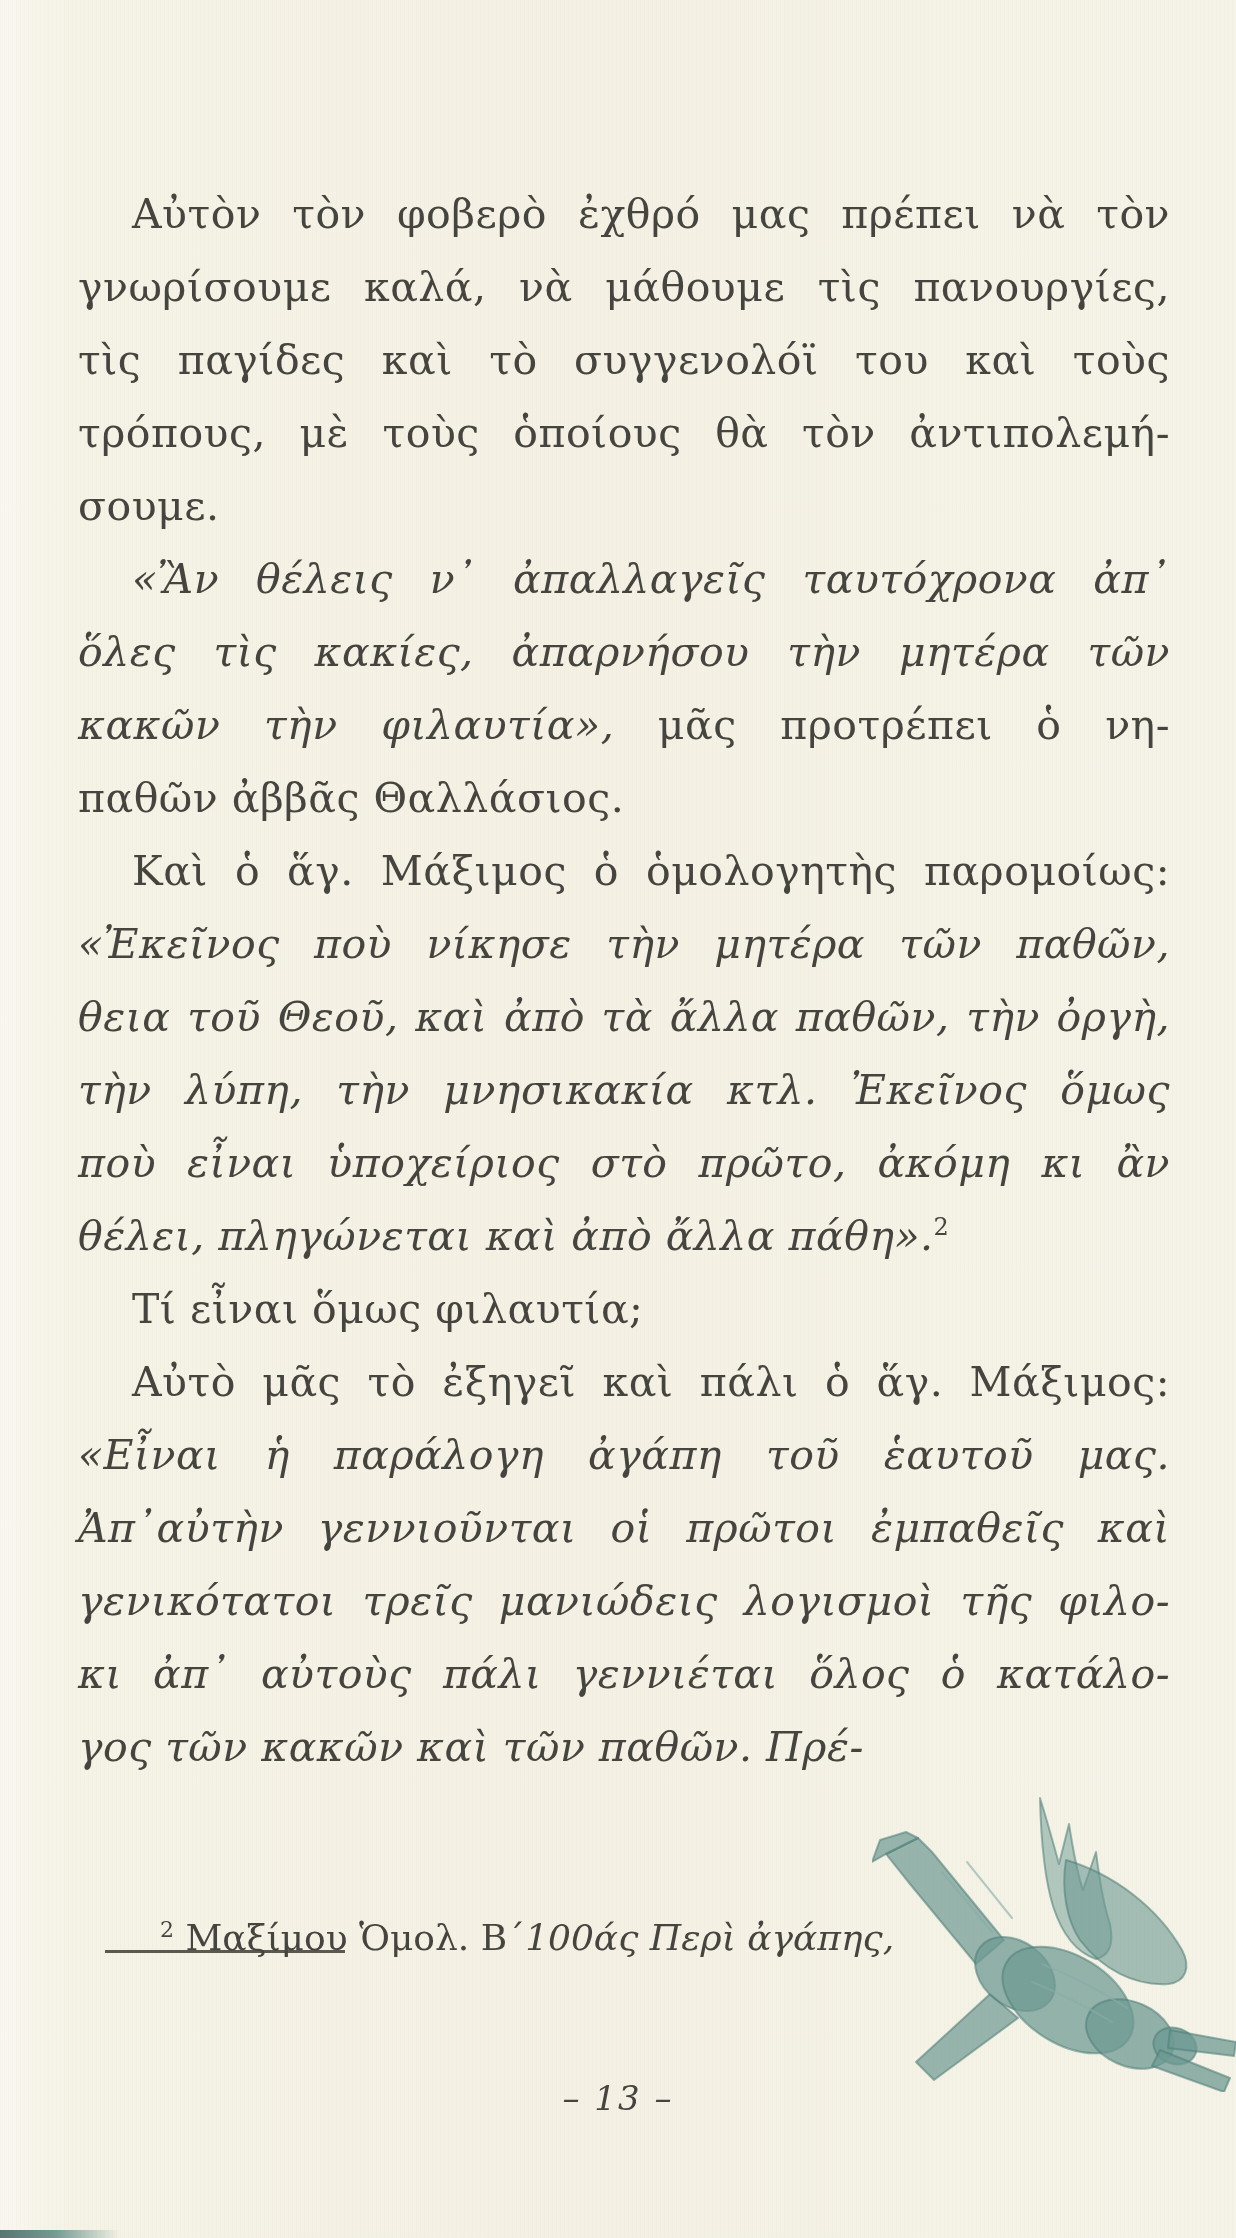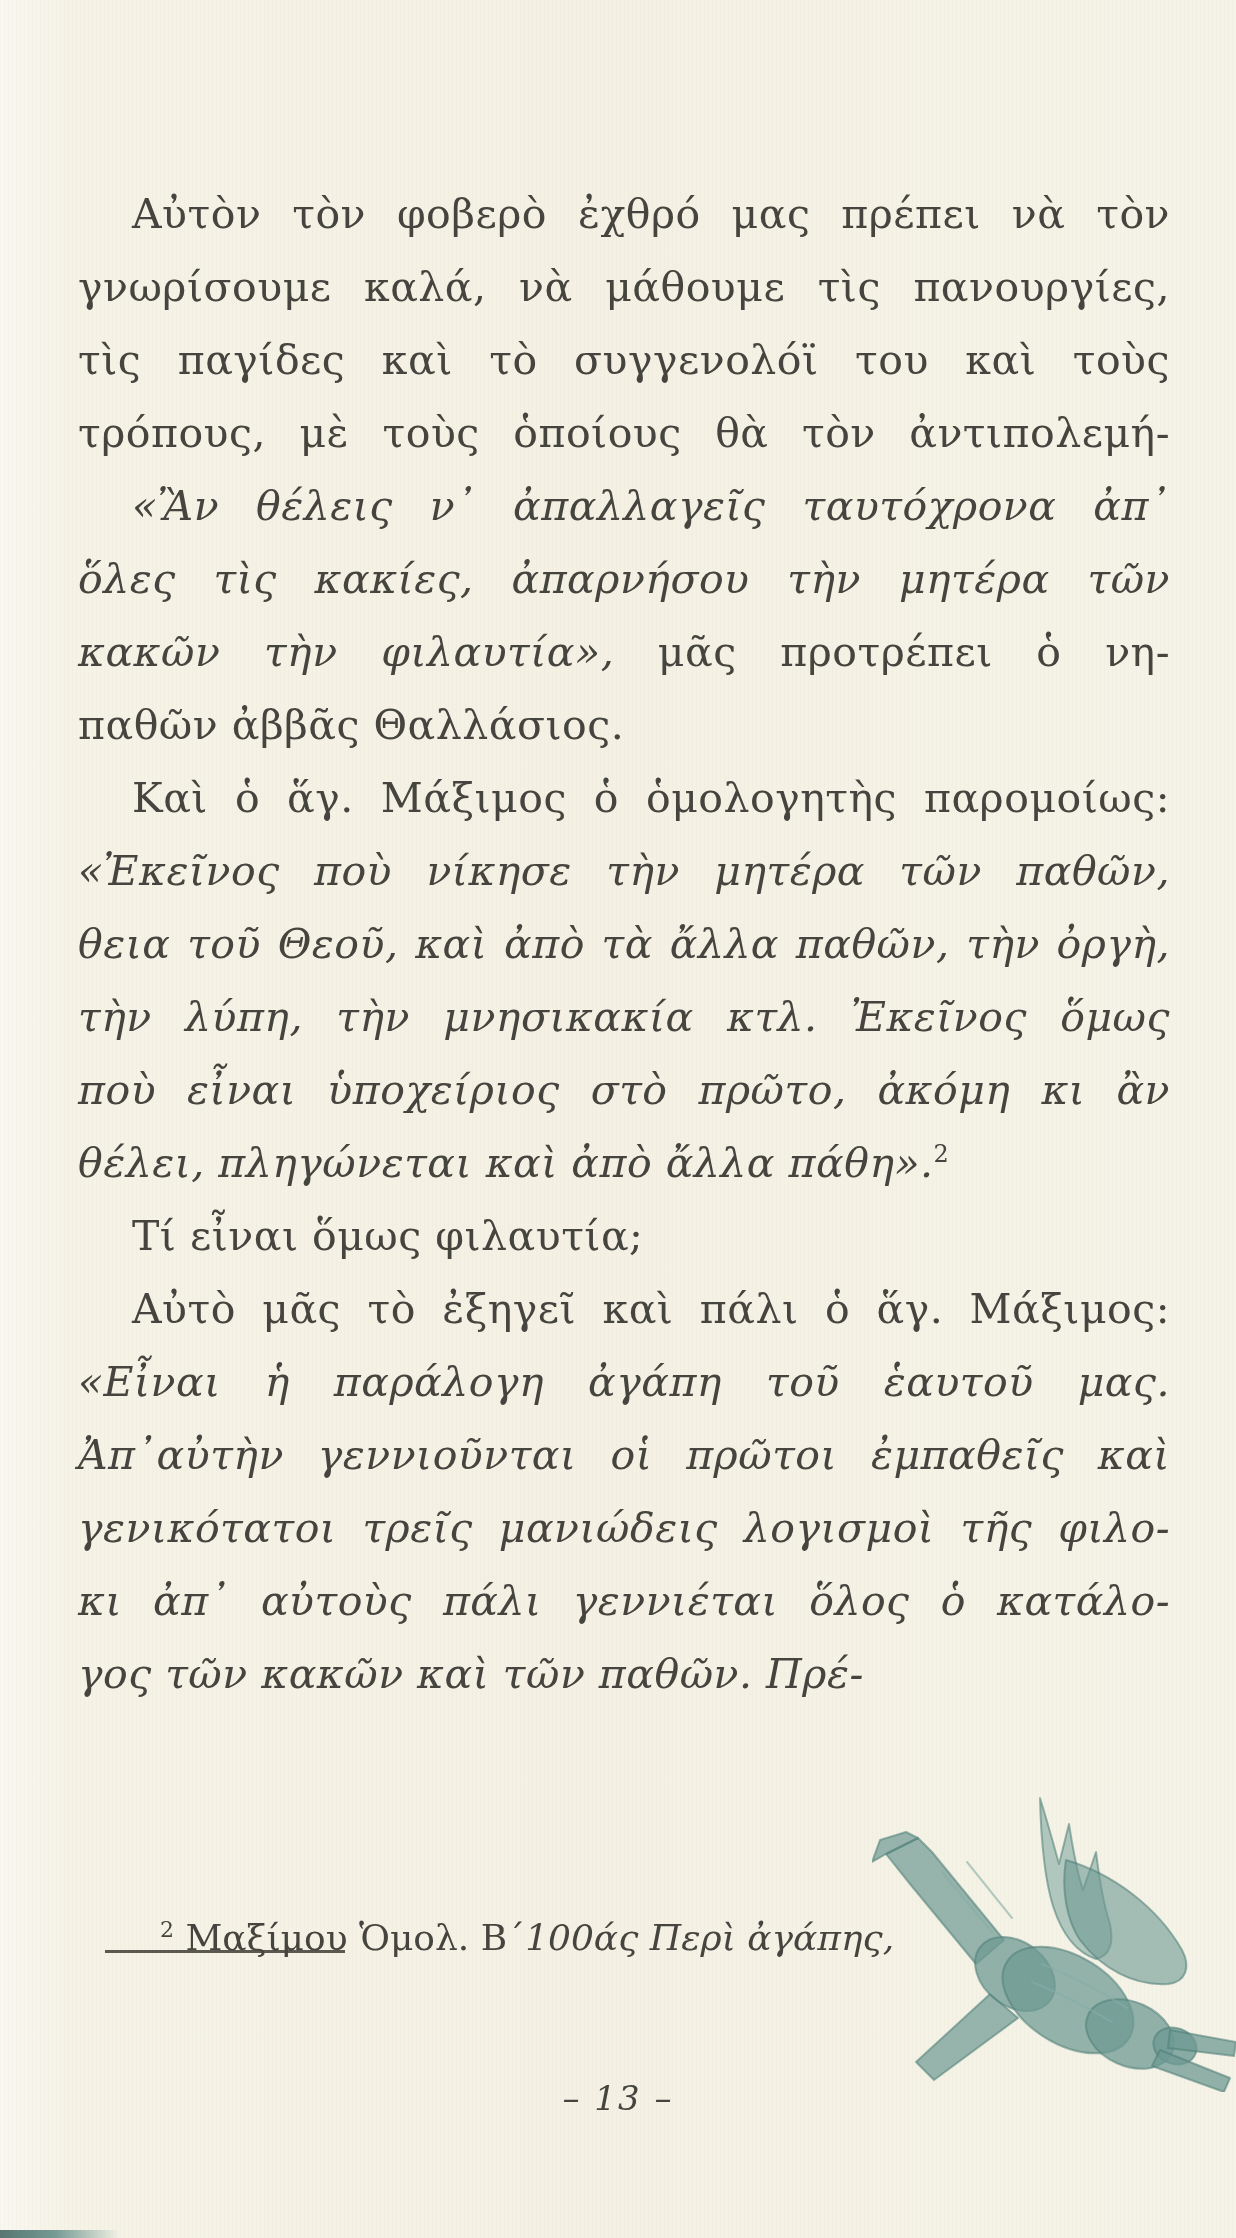--- a/index.html
+++ b/index.html
@@ -71,20 +71,21 @@
 </head>
 <body>
 
 <div class="page">
 
   <div class="textblock">
       <div class="line just indent"><span class="seg-normal">Αὐτὸν τὸν φοβερὸ ἐχθρό μας πρέπει νὰ τὸν</span></div>
       <div class="line just"><span class="seg-normal">γνωρίσουμε καλά, νὰ μάθουμε τὶς πανουργίες,</span></div>
       <div class="line just"><span class="seg-normal">τὶς παγίδες καὶ τὸ συγγενολόϊ του καὶ τοὺς</span></div>
       <div class="line just"><span class="seg-normal">τρόπους, μὲ τοὺς ὁποίους θὰ τὸν ἀντιπολεμή-</span></div>
+      <div class="line"><span class="seg-normal">σουμε.</span></div>
       <div class="line just indent"><span class="seg-italic">«Ἂν θέλεις ν᾽ ἀπαλλαγεῖς ταυτόχρονα ἀπ᾽</span></div>
       <div class="line just"><span class="seg-italic">ὅλες τὶς κακίες, ἀπαρνήσου τὴν μητέρα τῶν</span></div>
       <div class="line just"><span class="seg-italic">κακῶν τὴν φιλαυτία», </span><span class="seg-normal">μᾶς προτρέπει ὁ νη-</span></div>
       <div class="line"><span class="seg-normal">παθῶν ἀββᾶς Θαλλάσιος.</span></div>
       <div class="line just indent"><span class="seg-normal">Καὶ ὁ ἅγ. Μάξιμος ὁ ὁμολογητὴς παρομοίως:</span></div>
       <div class="line just"><span class="seg-italic">«Ἐκεῖνος ποὺ νίκησε τὴν μητέρα τῶν παθῶν,</span></div>
       <div class="line just"><span class="seg-italic">θεια τοῦ Θεοῦ, καὶ ἀπὸ τὰ ἄλλα παθῶν, τὴν ὀργὴ,</span></div>
       <div class="line just"><span class="seg-italic">τὴν λύπη, τὴν μνησικακία κτλ. Ἐκεῖνος ὅμως</span></div>
       <div class="line just"><span class="seg-italic">ποὺ εἶναι ὑποχείριος στὸ πρῶτο, ἀκόμη κι ἂν</span></div>
       <div class="line"><span class="seg-italic">θέλει, πληγώνεται καὶ ἀπὸ ἄλλα πάθη».</span><span class="seg-sup">2</span></div>

